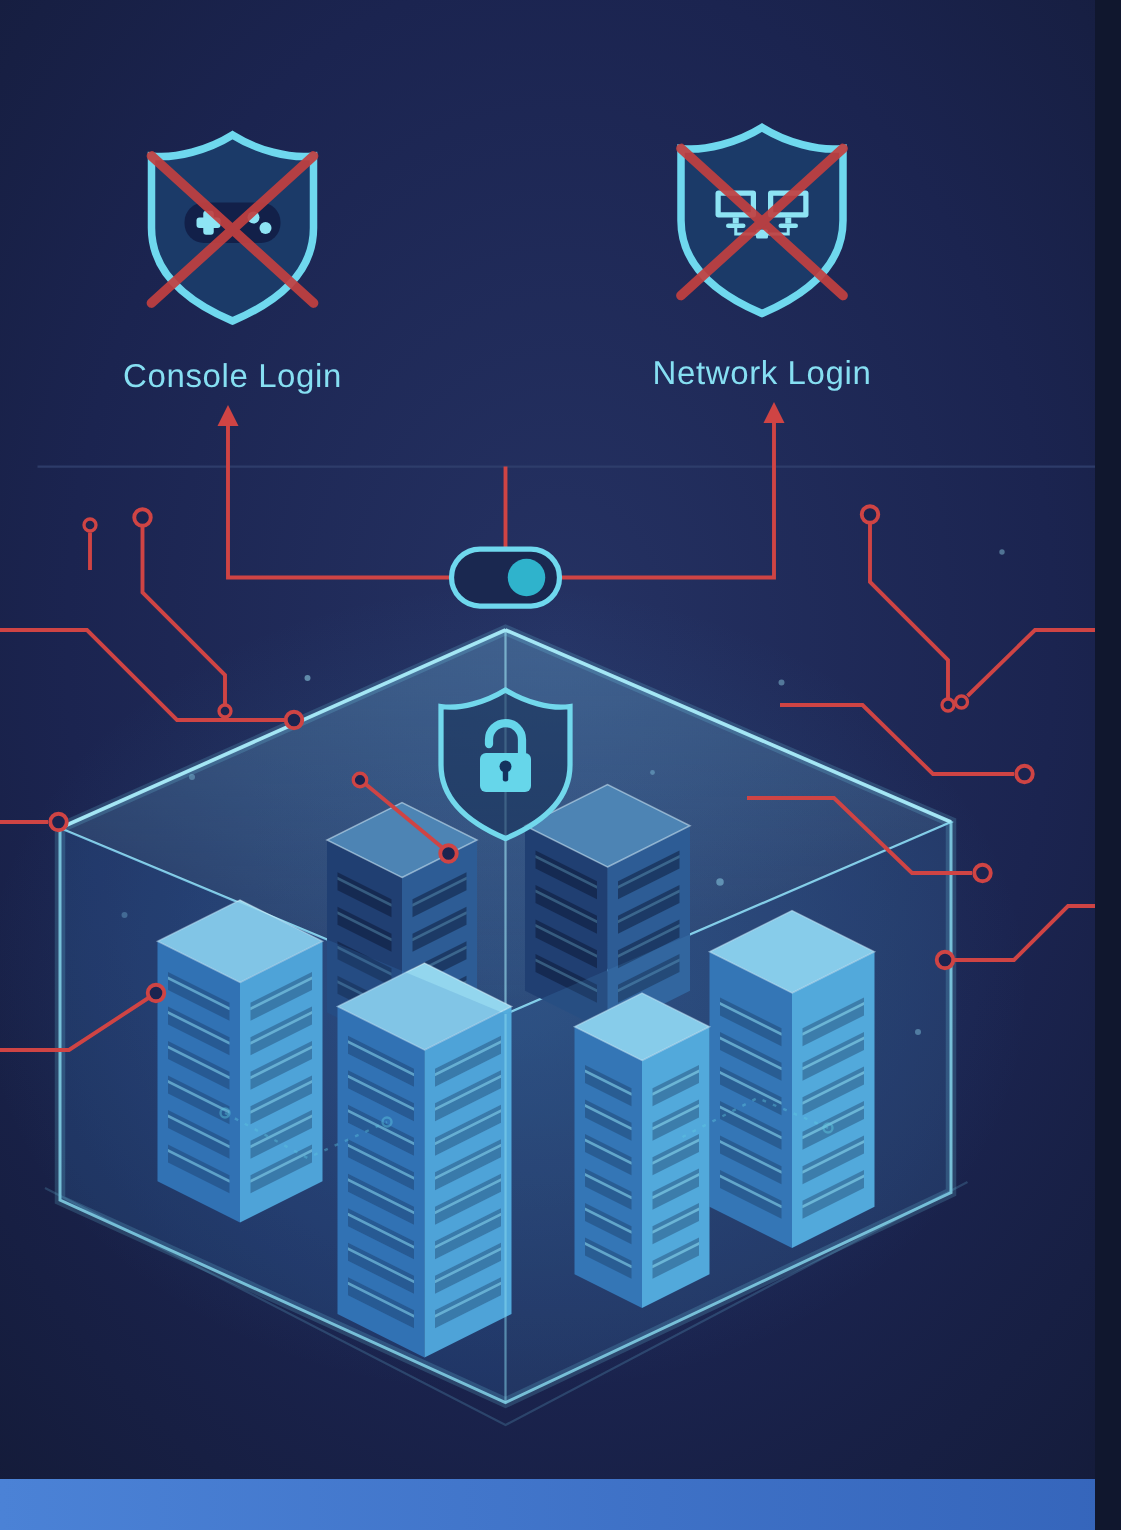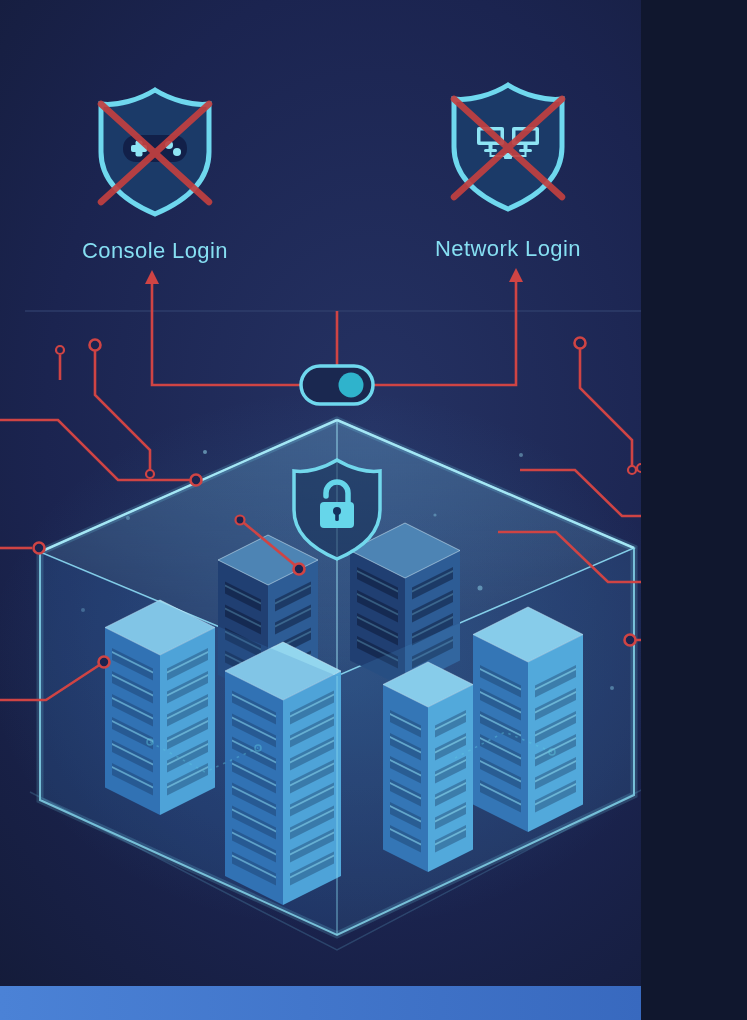--- a/index.html
+++ b/index.html
@@ -1,16 +1,16 @@
 <!DOCTYPE html>
 <html><head>
 <meta charset="utf-8">
 <style>
   html,body{margin:0;padding:0;background:#10172e;}
-  .stage{position:relative;width:641px;height:1020px;overflow:hidden;}
+  .stage{position:relative;width:730px;height:1020px;overflow:hidden;}
   svg{display:block;}
   .trace{fill:none;stroke:#cf4444;stroke-width:2.6;}
   .node{fill:#1b2450;stroke:#cf4444;stroke-width:2.6;}
   .node-sm{fill:#1b2450;stroke:#cf4444;stroke-width:2.2;}
   .glassedge{stroke:#8fdcf2;fill:none;}
   .dot{fill:#9fe8f8;}
   .lbl{font-family:"Liberation Sans",sans-serif;font-size:22px;font-weight:500;
        fill:#86dff2;letter-spacing:.4px;text-anchor:middle;}
   .icon-fill{fill:#8ee4f4;}
   .dotted{fill:none;stroke:#66d4e4;stroke-width:1.6;stroke-dasharray:2.5 5;opacity:.4;}

